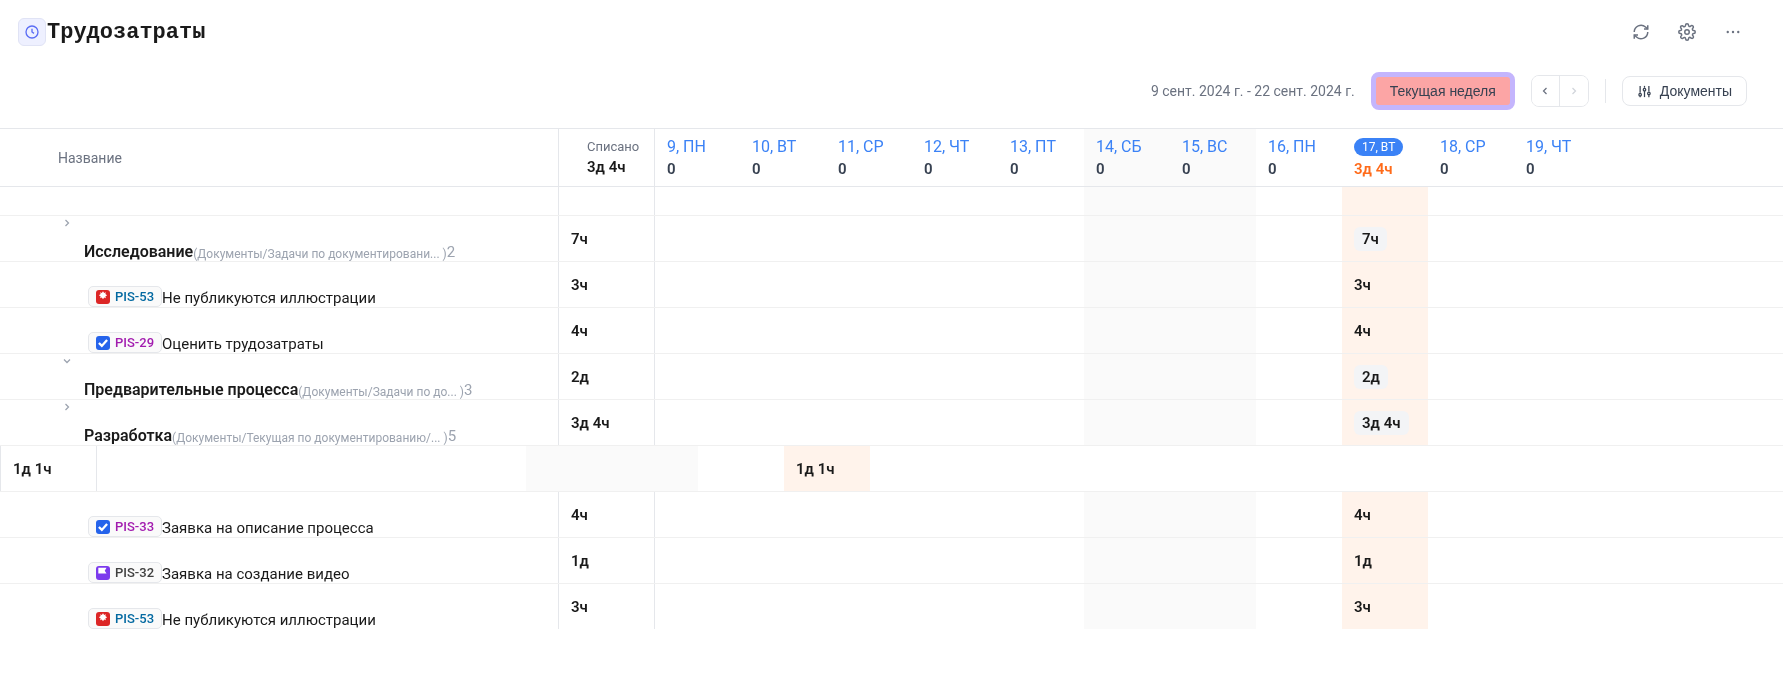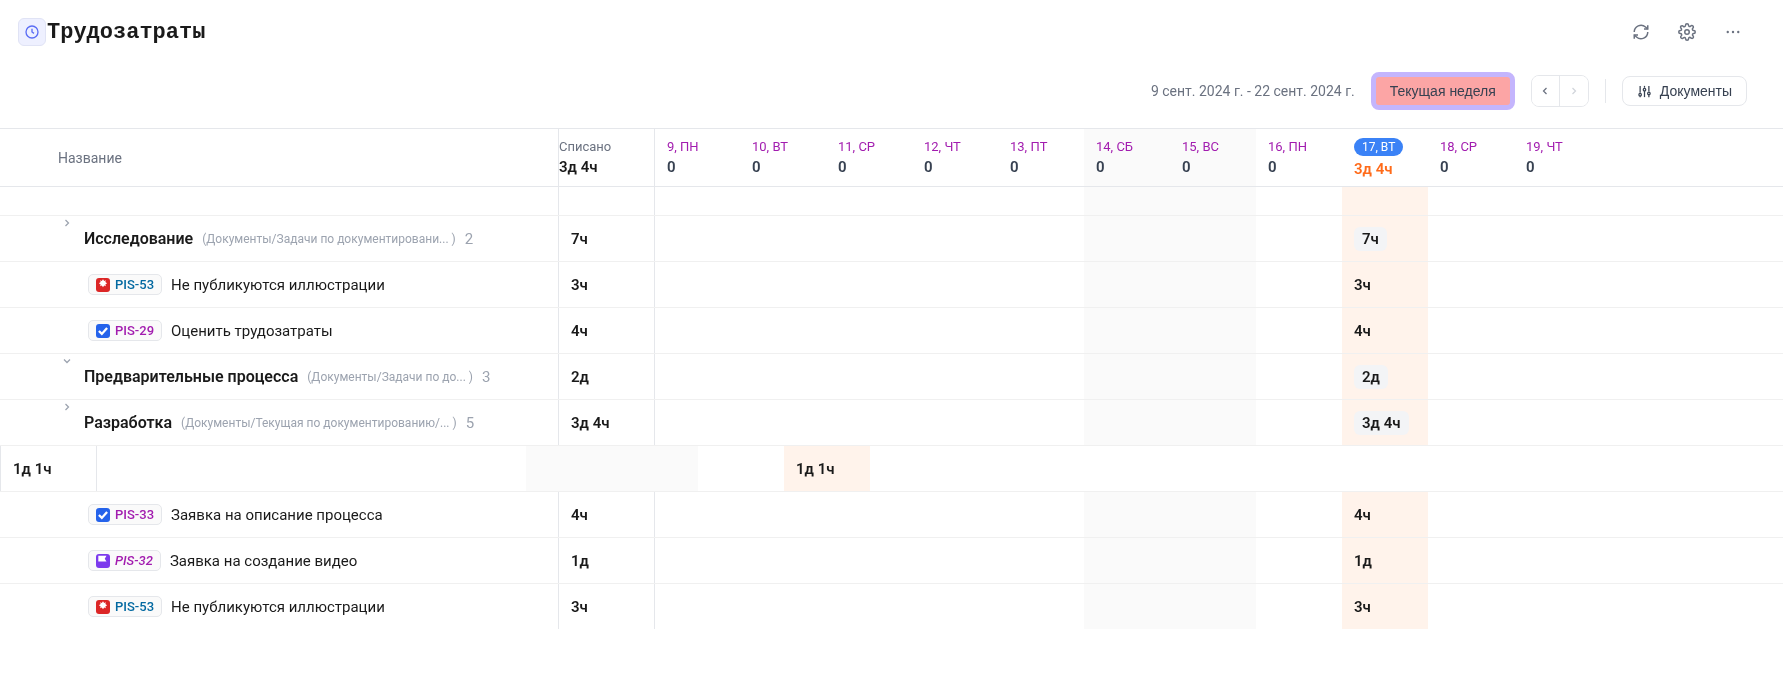--- a/index.html
+++ b/index.html
@@ -18,36 +18,36 @@
 .nav-group { display: flex; border: 1px solid #e5e7eb; border-radius: 8px; overflow: hidden; }
 .nav-btn { width: 28px; height: 30px; display: flex; align-items: center; justify-content: center; cursor: pointer; color: #6b7280; background: #fff; }
 .nav-btn:first-child { border-right: 1px solid #e5e7eb; }
 .nav-btn.disabled { color: #d1d5db; cursor: default; }
 .divider-v { width: 1px; height: 24px; background: #e5e7eb; }
 .configure-btn { display: flex; align-items: center; gap: 8px; padding: 6px 14px; border: 1px solid #e5e7eb; border-radius: 8px; font-size: 14px; background: #fff; cursor: pointer; color: #374151; }
 
 .grid { position: relative; }
 .col-header-row { display: flex; height: 58px; border-bottom: 1px solid #e5e7eb; }
 .name-col { width: 558px; padding: 14px 18px 14px 58px; display: flex; flex-direction: column; justify-content: center; color: #6b7280; font-size: 14px; }
-.logged-col { width: 96px; padding: 10px 0; display: flex; flex-direction: column; justify-content: center; border-left: 1px solid #e5e7eb; }
+.logged-col { width: 96px; padding: 10px 28px; display: flex; flex-direction: column; justify-content: center; border-left: 1px solid #e5e7eb; }
 .logged-col .lbl { color: #6b7280; font-size: 13px; margin-bottom: 4px; }
 .logged-col .val { font-weight: 600; font-size: 15px; }
 .day-col { width: 86px; padding: 10px 12px; display: flex; flex-direction: column; justify-content: center; position: relative; }
-.day-col .lbl { color: #a21caf; font-size: 13px; margin-bottom: 4px; white-space: nowrap; }
+.day-col .lbl { color: #3b82f6; font-size: 16px; margin-bottom: 4px; white-space: nowrap; }
 .day-col .val { font-weight: 600; font-size: 15px; color: #374151; }
 .day-col.today .lbl { display: inline-block; background: #3b82f6; color: #fff; padding: 2px 8px; border-radius: 10px; font-size: 12px; align-self: flex-start; }
 .day-col.today .val { color: #ff6b1a; }
 .day-col.weekend-bg { background: #fafafa; }
 .day-col.first-day { border-left: 1px solid #e5e7eb; }
 
 .spacer-row { display: flex; height: 28px; }
 .spacer-row .name-col, .spacer-row .logged-col, .spacer-row .day-col { padding-top: 0; padding-bottom: 0; }
 
 .data-row { display: flex; height: 46px; border-top: 1px solid #f0f0f0; align-items: stretch; }
-.data-row .name-cell { width: 558px; display: flex; align-items: center; padding-left: 58px; padding-right: 18px; gap: 9px; }
+.data-row .name-cell { width: 558px; display: flex; align-items: flex-end; padding-left: 58px; padding-right: 18px; gap: 0; }
 .data-row.group .name-cell { padding-left: 58px; }
 .data-row.task .name-cell { padding-left: 88px; }
 .data-row .logged-cell { width: 96px; display: flex; align-items: center; padding: 0 12px; font-weight: 600; font-size: 15px; border-left: 1px solid #e5e7eb; }
 .data-row .day-cell { width: 86px; display: flex; align-items: center; padding: 0 12px; font-weight: 600; font-size: 15px; }
 .data-row .day-cell.first-day { border-left: 1px solid #e5e7eb; }
 .data-row .day-cell.weekend-bg { background: #fafafa; }
 .data-row .day-cell.today-bg { background: #fff3eb; }
 
 .chevron { width: 14px; height: 14px; display: flex; align-items: center; justify-content: center; position: absolute; left: 60px; color: #9ca3af; cursor: pointer; }
 .data-row.group { position: relative; }
@@ -55,21 +55,21 @@
 .data-row.group .name-cell { padding-left: 84px; }
 
 .group-name { font-weight: 600; font-size: 16px; }
 .group-path { color: #9ca3af; font-size: 12px; white-space: nowrap; }
 .group-count { color: #9ca3af; font-size: 15px; }
 
 .tag { display: inline-flex; align-items: center; gap: 5px; padding: 2px 7px; border-radius: 5px; font-size: 13px; font-weight: 500; border: 1px solid #e5e7eb; background: #fafafa; }
 .tag svg { width: 14px; height: 14px; }
 .tag.red { color: #0369a1; }
 .tag.blue { color: #a21caf; }
-.tag.purple { color: #a21caf; font-style: italic; }
+.tag.purple { color: #404040; }
 .tag-icon-red { background: #dc2626; width: 14px; height: 14px; border-radius: 3px; display: flex; align-items: center; justify-content: center; }
 .tag-icon-blue { background: #2563eb; width: 14px; height: 14px; border-radius: 3px; display: flex; align-items: center; justify-content: center; }
 .tag-icon-purple { background: #7c3aed; width: 14px; height: 14px; border-radius: 3px; display: flex; align-items: center; justify-content: center; }
 .task-title { font-size: 15px; }
 
 .hl-badge { background: #f3f4f6; padding: 3px 8px; border-radius: 6px; display: inline-block; }
 </style>
 </head>
 <body>
 

